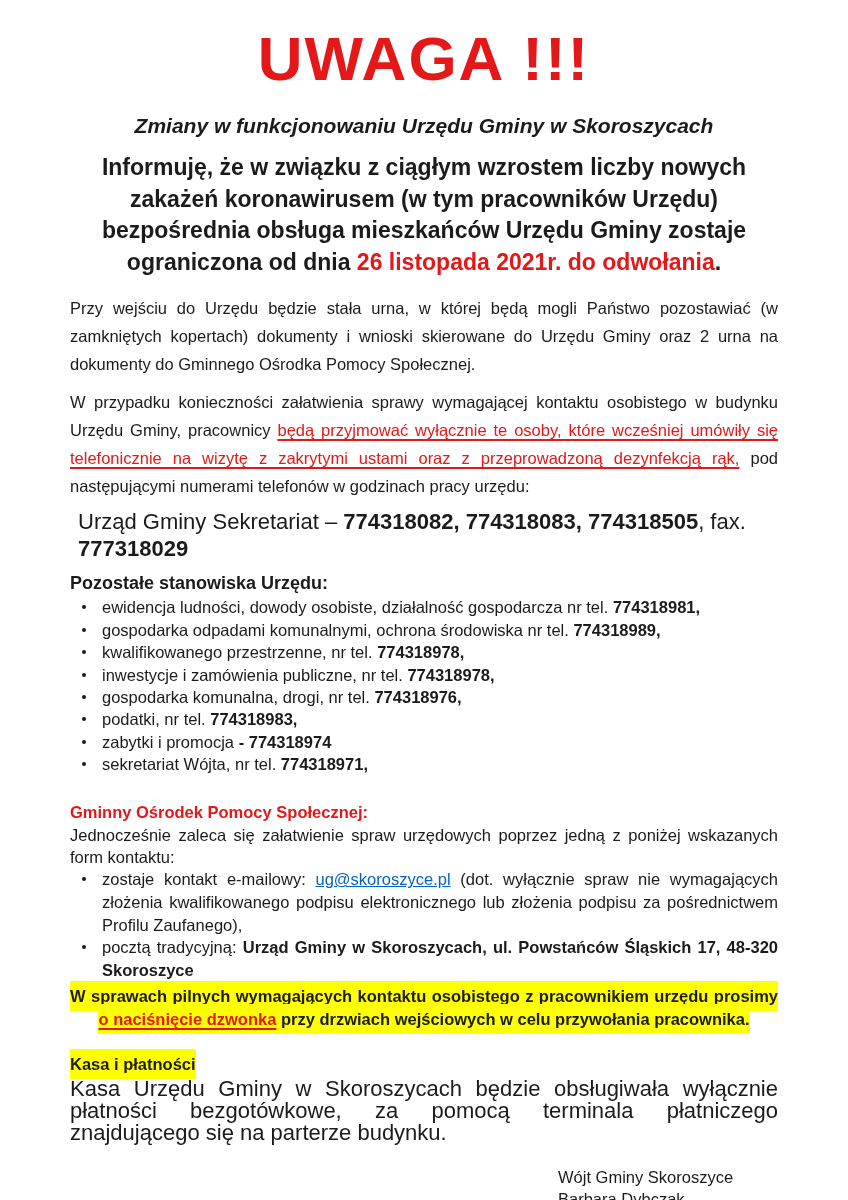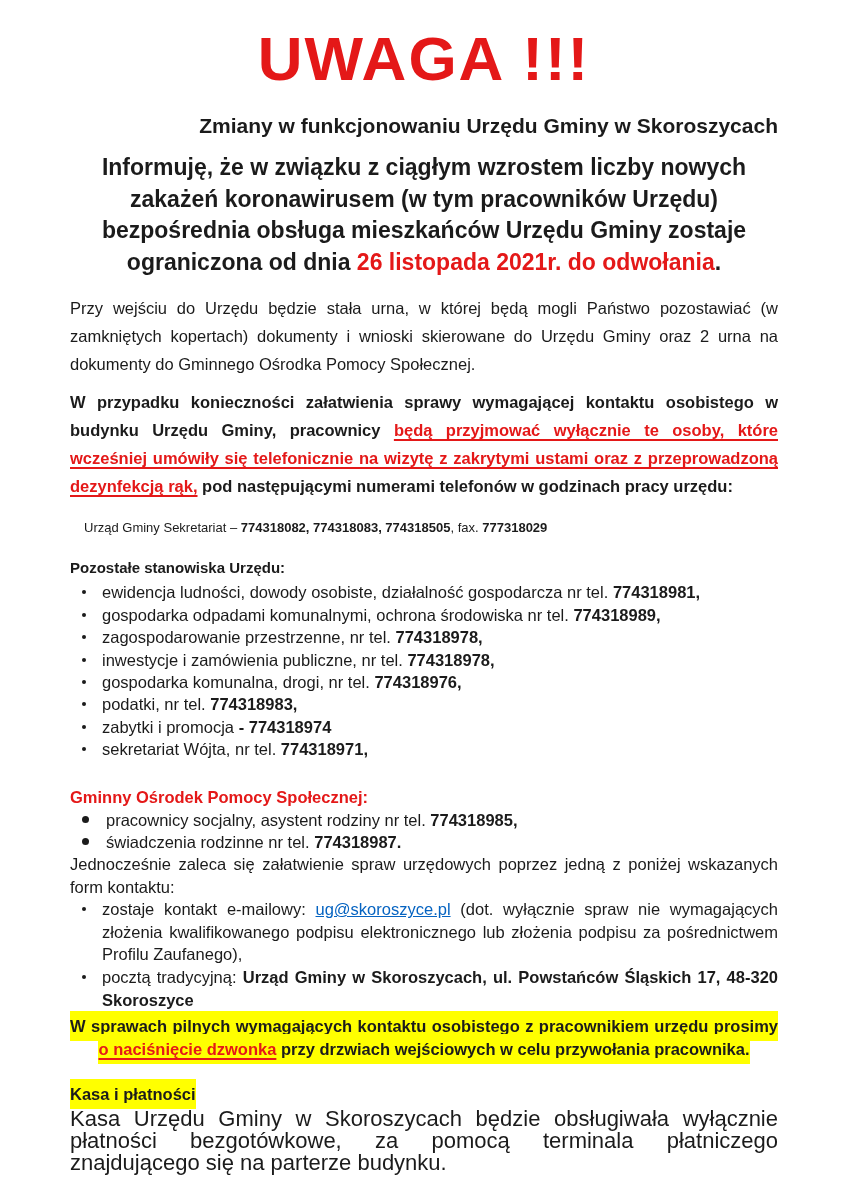--- a/index.html
+++ b/index.html
@@ -19,44 +19,44 @@
     -webkit-font-smoothing:antialiased;
   }
   .page{width:848px;height:891px;padding:22px 70px 0 70px;}
 
   .doc-title{
     margin:0;text-align:center;
     font-size:62px;line-height:1.18;font-weight:bold;
     color:var(--accent-red);letter-spacing:2px;
   }
   .doc-subtitle{
-    margin:18px 0 0;text-align:right;
-    font-size:21px;font-weight:bold;line-height:1.2;
+    margin:18px 0 0;text-align:center;
+    font-size:21px;font-weight:bold;line-height:1.2;font-style:italic;
   }
   .intro{
     margin:14px 0 0;text-align:center;
     font-size:23px;font-weight:bold;line-height:1.37;
   }
   .red-text{color:var(--accent-red);}
   .red-underline{
     color:var(--accent-red);
     text-decoration:underline;
     text-decoration-color:var(--accent-red);
     text-decoration-thickness:2px;
     text-underline-offset:3px;
   }
   .body-par{
     margin:16px 0 0;
     font-size:16.5px;line-height:28px;
     text-align:justify;
   }
   .bold{font-weight:bold;}
-  .visit-rules{margin-top:10px;font-weight:bold;}
-  .secretariat{margin:14px;font-size:13px;line-height:27px;text-align:left;}
-  .list-heading{margin:0;font-size:15px;line-height:26px;font-weight:bold;}
+  .visit-rules{margin-top:10px;font-weight:normal;}
+  .secretariat{margin:8px;font-size:22px;line-height:27px;text-align:left;}
+  .list-heading{margin:0;font-size:18px;line-height:26px;font-weight:bold;}
 
   ul.plain{list-style:none;margin:0;padding:0;}
   ul.plain li{
     position:relative;
     padding-left:32px;
     font-size:16.5px;line-height:22.4px;
     text-align:left;
   }
   .bullet{
     position:absolute;left:12px;top:9px;
@@ -109,34 +109,30 @@
 
   <p class="body-par visit-rules"><span>W przypadku konieczności załatwienia sprawy wymagającej kontaktu osobistego w budynku Urzędu Gminy, pracownicy </span><span class="red-underline">będą przyjmować wyłącznie te osoby, które wcześniej umówiły się telefonicznie na wizytę z zakrytymi ustami oraz z przeprowadzoną dezynfekcją rąk,</span><span> pod następującymi numerami telefonów w godzinach pracy urzędu:</span></p>
 
   <p class="secretariat"><span>Urząd Gminy Sekretariat – </span><span class="bold">774318082, 774318083, 774318505</span><span>, fax. </span><span class="bold">777318029</span></p>
 
   <p class="list-heading">Pozostałe stanowiska Urzędu:</p>
 
   <ul class="plain">
     <li><span class="bullet"></span><span>ewidencja ludności, dowody osobiste, działalność gospodarcza nr tel. </span><span class="bold">774318981,</span></li>
     <li><span class="bullet"></span><span>gospodarka odpadami komunalnymi, ochrona środowiska nr tel. </span><span class="bold">774318989,</span></li>
-    <li><span class="bullet"></span><span>zagospodarowanie przestrzenne, nr tel. </span><span class="bold">774318978,</span></li>
+    <li><span class="bullet"></span><span>kwalifikowanego przestrzenne, nr tel. </span><span class="bold">774318978,</span></li>
     <li><span class="bullet"></span><span>inwestycje i zamówienia publiczne, nr tel. </span><span class="bold">774318978,</span></li>
     <li><span class="bullet"></span><span>gospodarka komunalna, drogi, nr tel. </span><span class="bold">774318976,</span></li>
     <li><span class="bullet"></span><span>podatki, nr tel. </span><span class="bold">774318983,</span></li>
     <li><span class="bullet"></span><span>zabytki i promocja </span><span class="bold">- 774318974</span></li>
     <li><span class="bullet"></span><span>sekretariat Wójta, nr tel. </span><span class="bold">774318971,</span></li>
   </ul>
 
   <p class="gops-heading">Gminny Ośrodek Pomocy Społecznej:</p>
 
-  <ul class="plain big-dots">
-    <li><span class="bullet"></span><span>pracownicy socjalny, asystent rodziny nr tel. </span><span class="bold">774318985,</span></li>
-    <li><span class="bullet"></span><span>świadczenia rodzinne nr tel. </span><span class="bold">774318987.</span></li>
-  </ul>
 
   <p class="remote-intro">Jednocześnie zaleca się załatwienie spraw urzędowych poprzez jedną z poniżej wskazanych form kontaktu:</p>
 
   <ul class="plain channels">
     <li><span class="bullet"></span><span>zostaje kontakt e-mailowy: </span><a class="mail-link">ug@skoroszyce.pl</a><span> (dot. wyłącznie spraw nie wymagających złożenia kwalifikowanego podpisu elektronicznego lub złożenia podpisu za pośrednictwem Profilu Zaufanego),</span></li>
     <li><span class="bullet"></span><span>pocztą tradycyjną: </span><span class="bold">Urząd Gminy w Skoroszycach, ul. Powstańców Śląskich 17, 48-320 Skoroszyce</span></li>
   </ul>
 
   <p class="urgent"><span class="hl"><span>W sprawach pilnych wymagających kontaktu osobistego z pracownikiem urzędu prosimy </span><span class="red-underline">o naciśnięcie dzwonka</span><span> przy drzwiach wejściowych w celu przywołania pracownika.</span></span></p>
 

